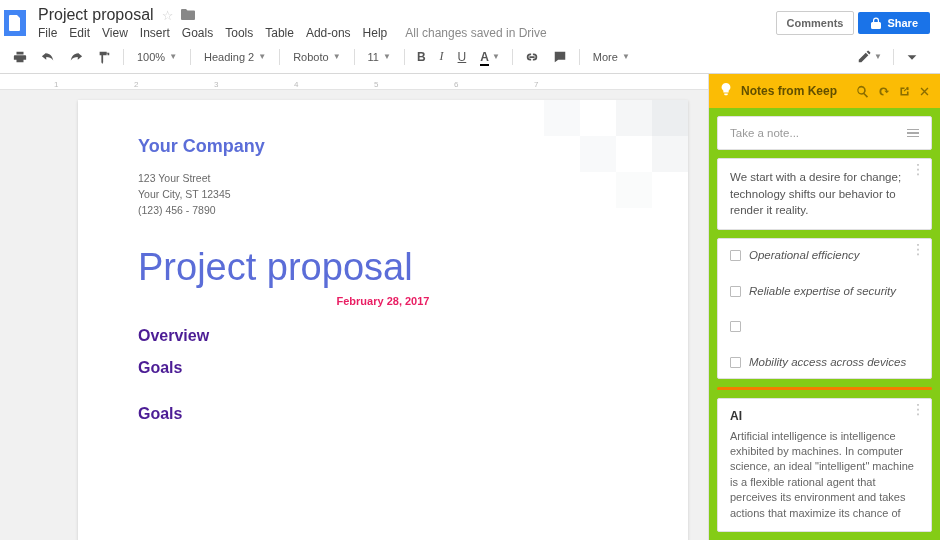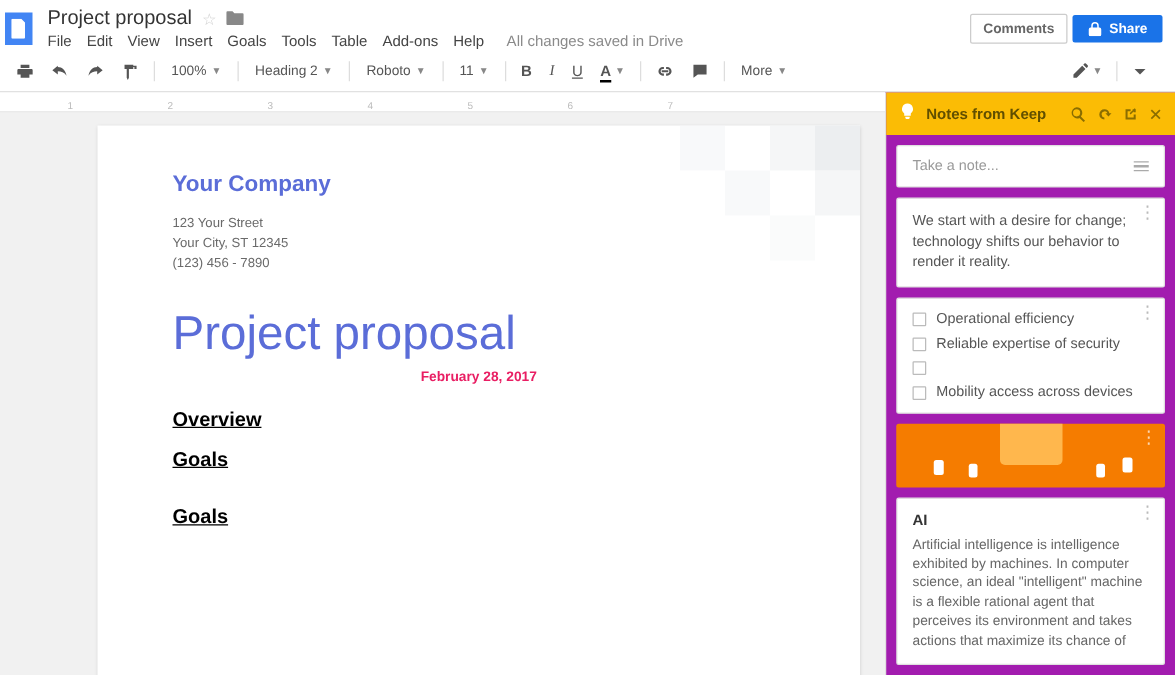--- a/index.html
+++ b/index.html
@@ -44,36 +44,36 @@
   .ruler { height: 16px; background: #fff; border-bottom: 1px solid #e3e3e3; position: relative; font-size: 8px; color: #bbb; display: flex; align-items: flex-end; padding-left: 54px; }
   .ruler span { width: 80px; display: inline-block; }
   .canvas { flex: 1; overflow: auto; padding: 10px 0 0 30px; margin-left: 48px; }
   .page { width: 610px; min-height: 470px; background: #fff; box-shadow: 0 1px 3px rgba(0,0,0,0.15); padding: 36px 60px; position: relative; }
   .page-corner { position: absolute; top: 0; right: 0; width: 140px; height: 120px; }
   .page-corner .sq { position: absolute; background: #eceef0; }
   .company { color: #5b6dd8; font-weight: bold; font-size: 18px; margin-bottom: 14px; }
   .addr { font-size: 10.5px; color: #6a6a6a; line-height: 1.5; margin-bottom: 28px; }
   .doc-h1 { color: #5b6dd8; font-size: 38px; font-weight: 500; margin-bottom: 6px; }
   .doc-date { color: #e91e63; font-size: 11px; font-weight: bold; margin-bottom: 20px; text-align: center; }
-  .doc-h2 { font-size: 16px; font-weight: bold; color: #000000; margin-top: 14px; margin-bottom: 6px; text-decoration: underline; }
+  .doc-h2 { font-size: 16px; font-weight: bold; color: #4c1d95; margin-top: 14px; margin-bottom: 6px; }
   .doc-p { font-size: 11.5px; color: #777; line-height: 1.5; }
 
   
-  .keep-panel { width: 232px; background: #a21caf; border-left: 1px solid #e0e0e0; display: flex; flex-direction: column; }
+  .keep-panel { width: 232px; background: #84cc16; border-left: 1px solid #e0e0e0; display: flex; flex-direction: column; }
   .keep-header { background: #fbbc05; height: 34px; display: flex; align-items: center; padding: 0 10px; gap: 8px; }
   .keep-header .bulb { color: #fff; }
   .keep-title { font-size: 12px; color: #614f00; font-weight: bold; flex: 1; }
   .keep-hicon { color: #8a6d00; cursor: pointer; display: flex; align-items: center; }
   .keep-hicon svg { fill: #8a6d00; }
   .keep-body { flex: 1; overflow-y: auto; padding: 8px; display: flex; flex-direction: column; gap: 8px; }
   .note-card { background: #fff; border: 1px solid #e0e0e0; border-radius: 2px; padding: 10px 12px; font-size: 11.5px; color: #555; position: relative; }
   .note-input { display: flex; align-items: center; justify-content: space-between; color: #999; }
   .note-text { line-height: 1.45; padding-right: 10px; }
   .note-menu { position: absolute; top: 8px; right: 6px; color: #bbb; font-size: 14px; line-height: 0.4; letter-spacing: 0; cursor: pointer; }
-  .checklist { display: flex; flex-direction: column; gap: 8px; }
+  .checklist { display: flex; flex-direction: column; gap: 24px; font-style: italic; }
   .checklist-item { display: flex; align-items: center; gap: 8px; font-size: 11.5px; color: #555; }
   .checkbox { width: 11px; height: 11px; border: 1.5px solid #bbb; border-radius: 1px; flex-shrink: 0; }
   .image-card { background: #f57c00; height: 90px; position: relative; border-radius: 2px; overflow: hidden; }
   .ai-card .ai-title { font-weight: bold; color: #333; font-size: 12px; margin-bottom: 6px; }
   .ai-card .ai-body { font-size: 11px; color: #666; line-height: 1.4; }
   .list-icon-lines { display: flex; flex-direction: column; gap: 2px; }
   .list-icon-lines span { width: 12px; height: 1.5px; background: #aaa; display: block; }
 
   
   .image-card .blob { position: absolute; }

